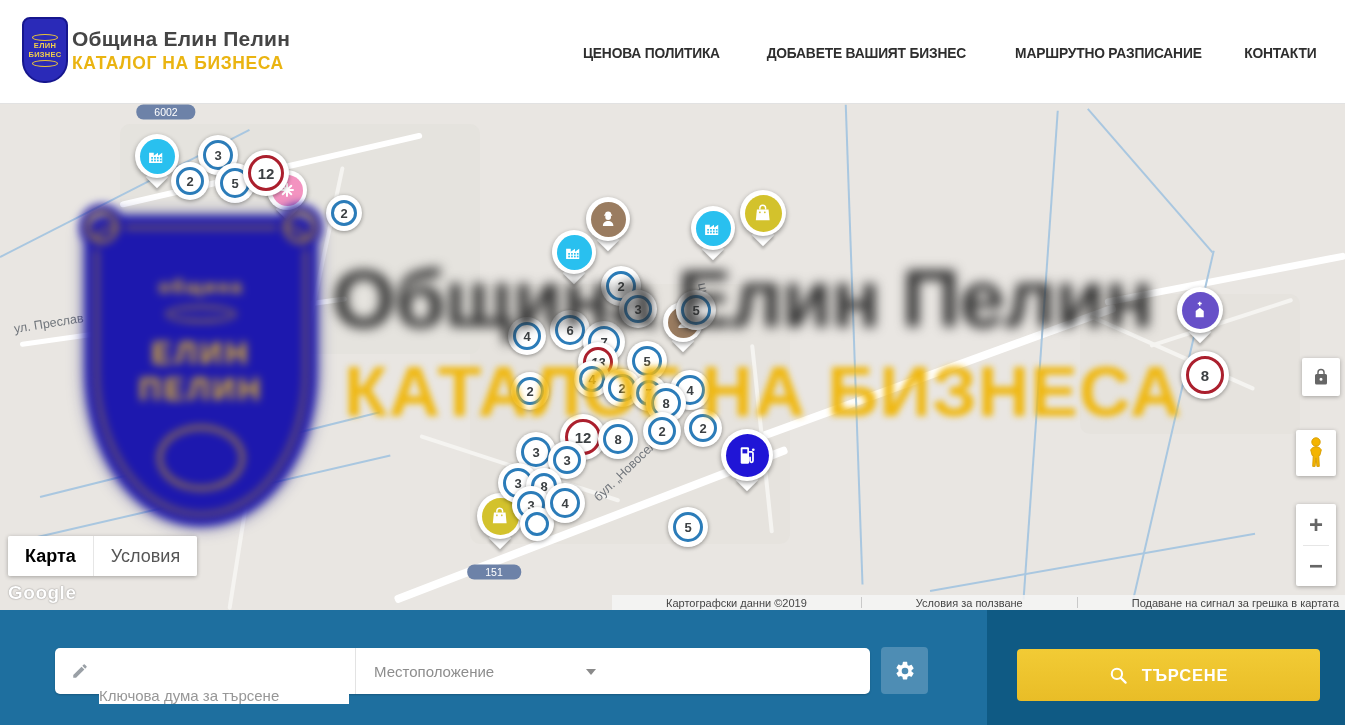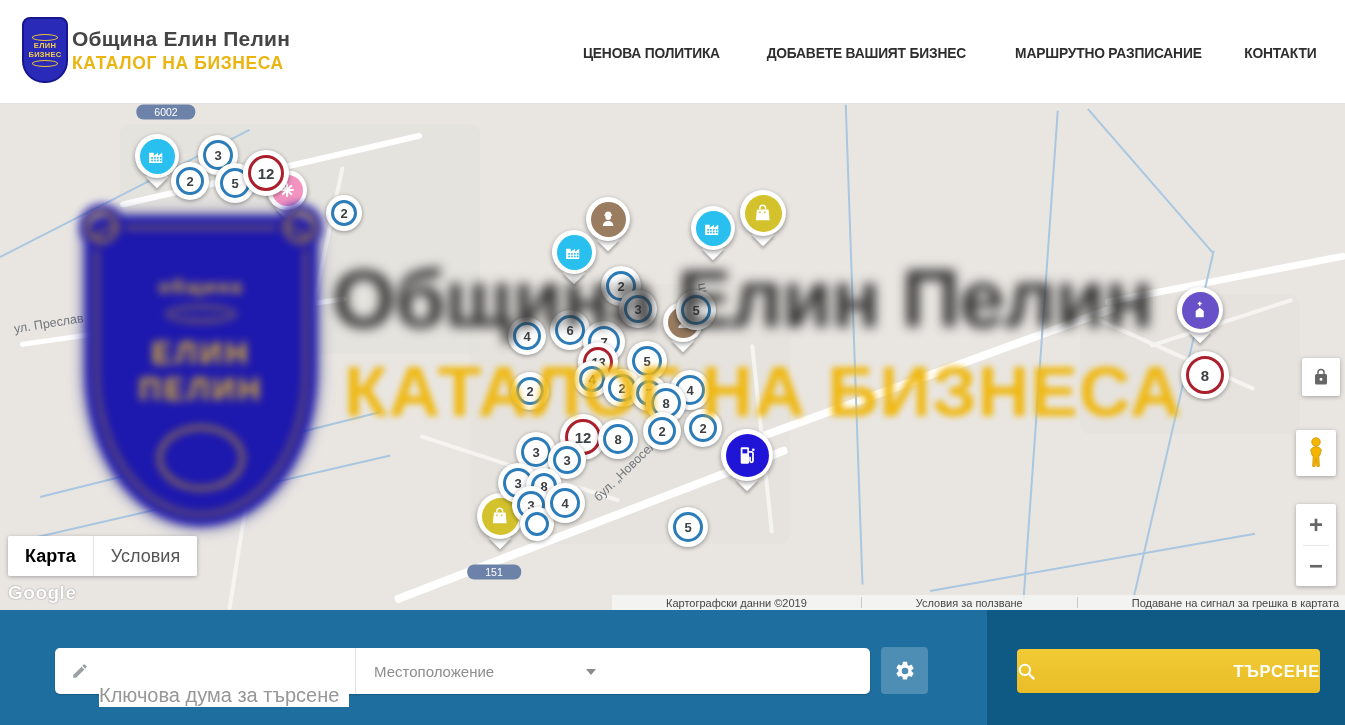--- a/index.html
+++ b/index.html
@@ -69,30 +69,30 @@
   #ctl-zoom .zdiv { width:26px; height:1px; background:#e6e6e6; }
 
   
   #searchbar { position:absolute; left:0; top:610px; width:1345px; height:115px; background:#1e6f9f; z-index:100; }
   #searchbar .dark-panel { position:absolute; right:0; top:0; width:358px; height:115px; background:#0f5a84; }
   #input-group { position:absolute; left:55px; top:38px; width:815px; height:46px; background:#fff; border-radius:5px; display:flex; box-shadow:0 1px 2px rgba(0,0,0,.2); }
   .ig-sect { display:flex; align-items:center; position:relative; }
   .ig-sect + .ig-sect { border-left:1px solid #e3e3e3; }
   #ig-keyword { width:300px; }
   #ig-keyword svg { margin:0 10px 0 16px; flex:0 0 auto; }
-  #ig-keyword input { border:0; outline:0; width:250px; font-size:20px; color:#14532d; font-family:"Liberation Sans",sans-serif;margin-top:48px; }
+  #ig-keyword input { border:0; outline:0; width:250px; font-size:15px; color:#14532d; font-family:"Liberation Sans",sans-serif;margin-top:48px; }
   #ig-keyword input::placeholder { color:#979797; }
   .ig-select { cursor:pointer; }
   .ig-select .sel-text { font-size:15px; color:#8d8d8d; margin-left:18px; }
   .caret { position:absolute; right:18px; top:50%; margin-top:-2px; width:0; height:0; border-left:5px solid transparent; border-right:5px solid transparent; border-top:6px solid #8a8a8a; }
   #ig-category { width:256px; }
   #ig-location { width:259px; }
   #gear-btn { position:absolute; left:881px; top:37px; width:47px; height:47px; background:#4e8db4; border:0; border-radius:4px; display:flex; align-items:center; justify-content:center; cursor:pointer; }
-  #search-btn { position:absolute; left:1017px; top:39px; width:303px; height:44px; background:linear-gradient(#f2cb35,#e9bd27); border:0; border-radius:4px;
-                display:flex; align-items:center; justify-content:space-between; gap:14px; cursor:pointer; }
+  #search-btn { position:absolute; left:1017px; top:39px; width:303px; height:52px; background:linear-gradient(#f2cb35,#e9bd27); border:0; border-radius:4px;
+                display:flex; align-items:center; justify-content:center; gap:14px; cursor:pointer; }
   #search-btn span { color:#fff; font-size:16.5px; font-weight:bold; letter-spacing:.8px; }
 </style>
 </head>
 <body>
 
 <div id="stage">
 
   <div id="header">
     <div id="logo">
       <div class="logo-shield">

